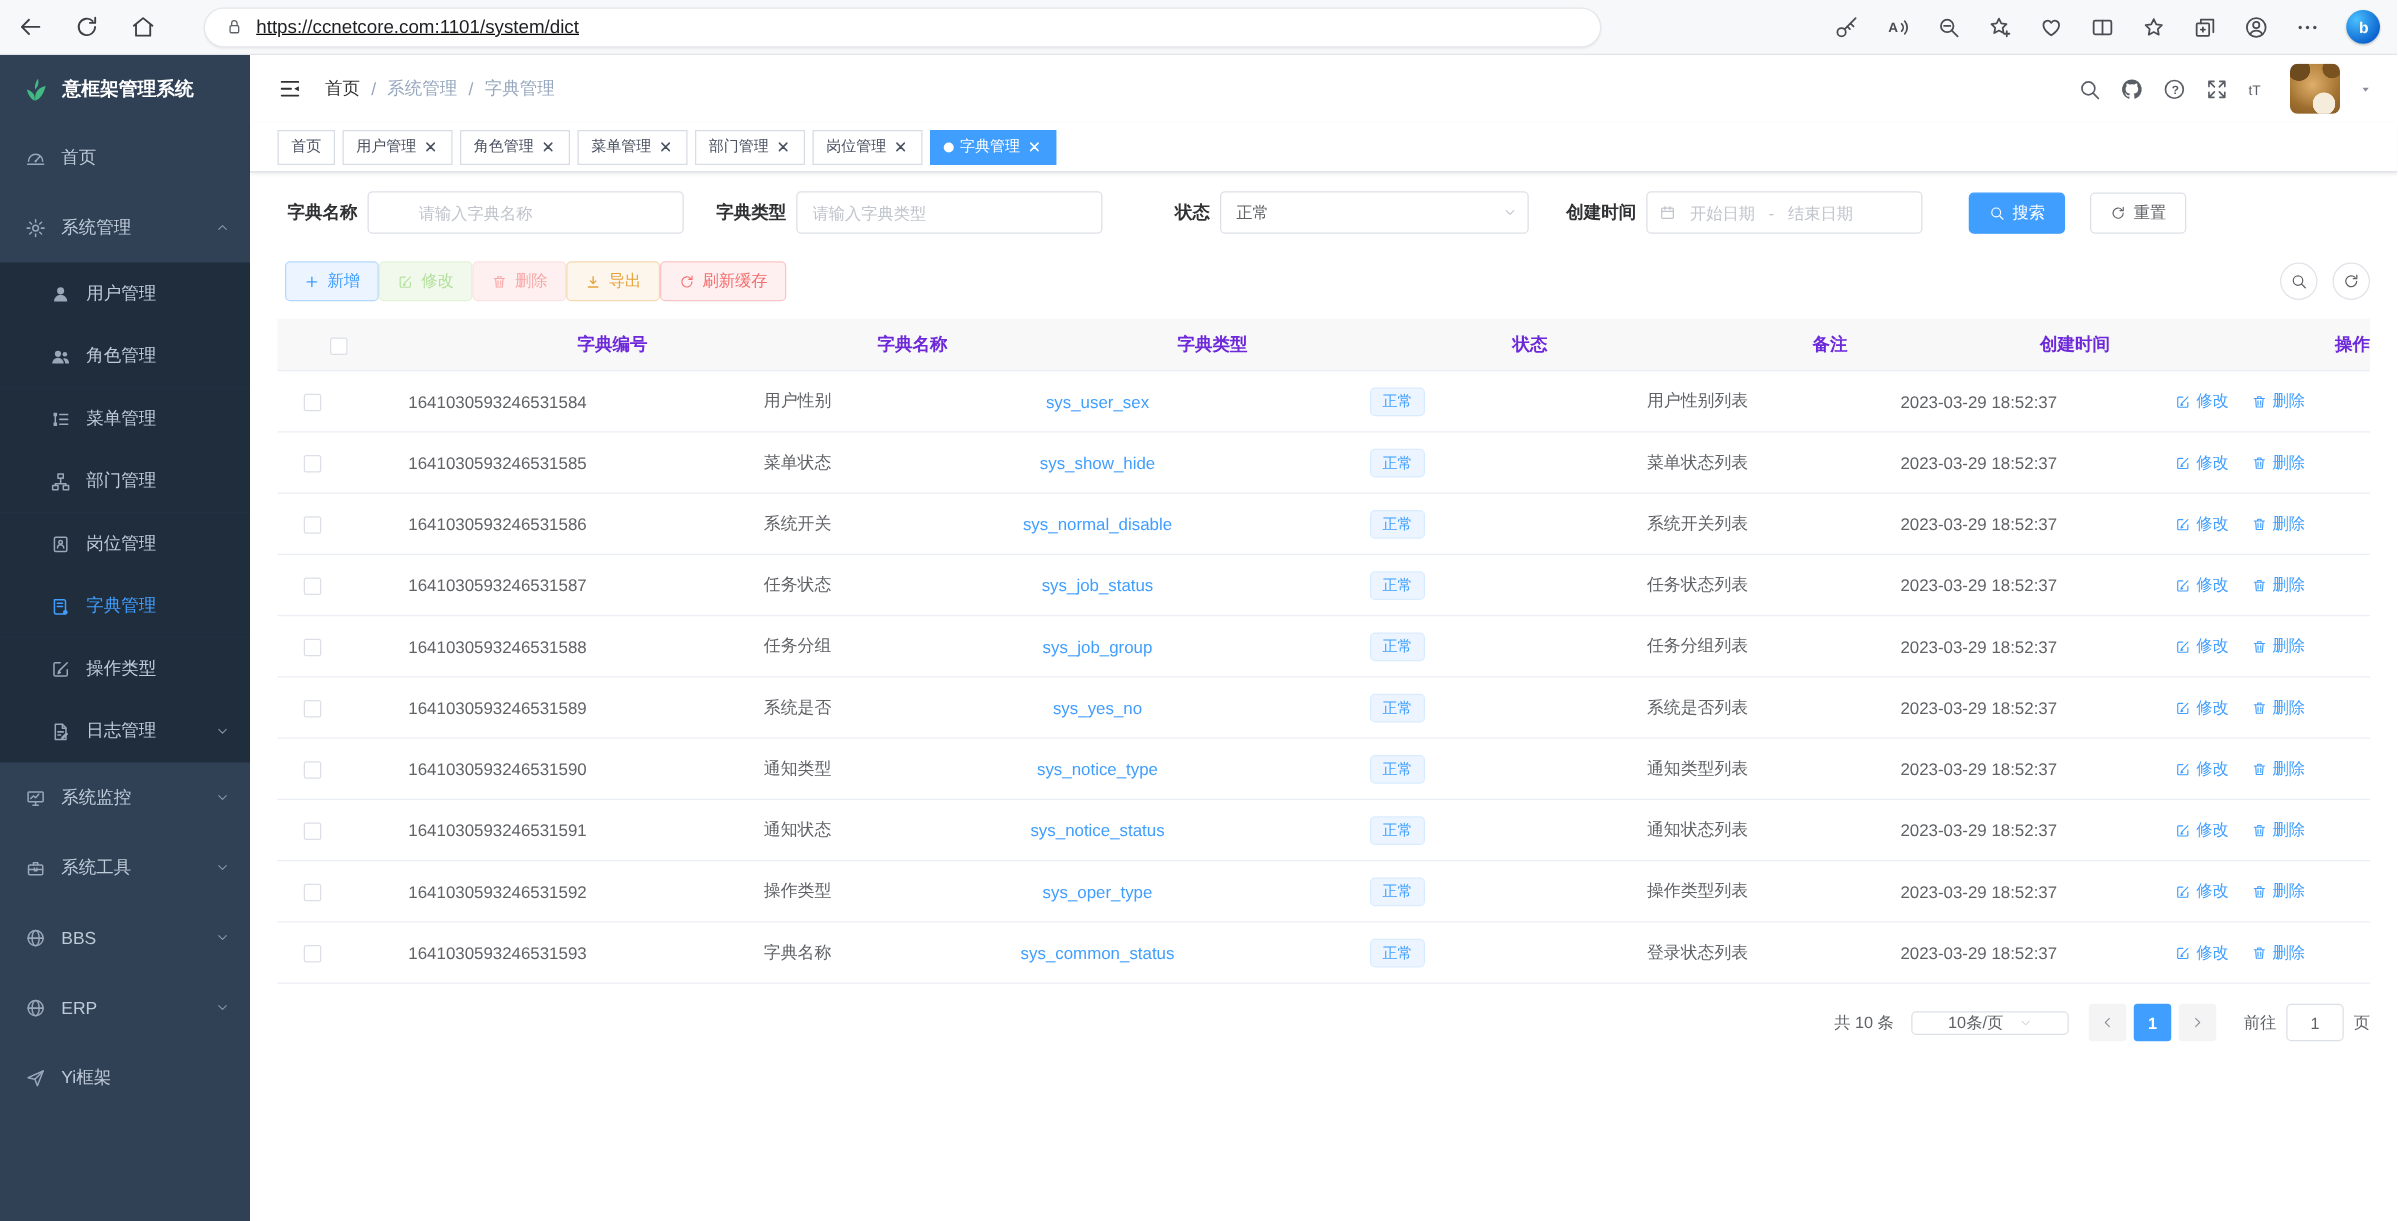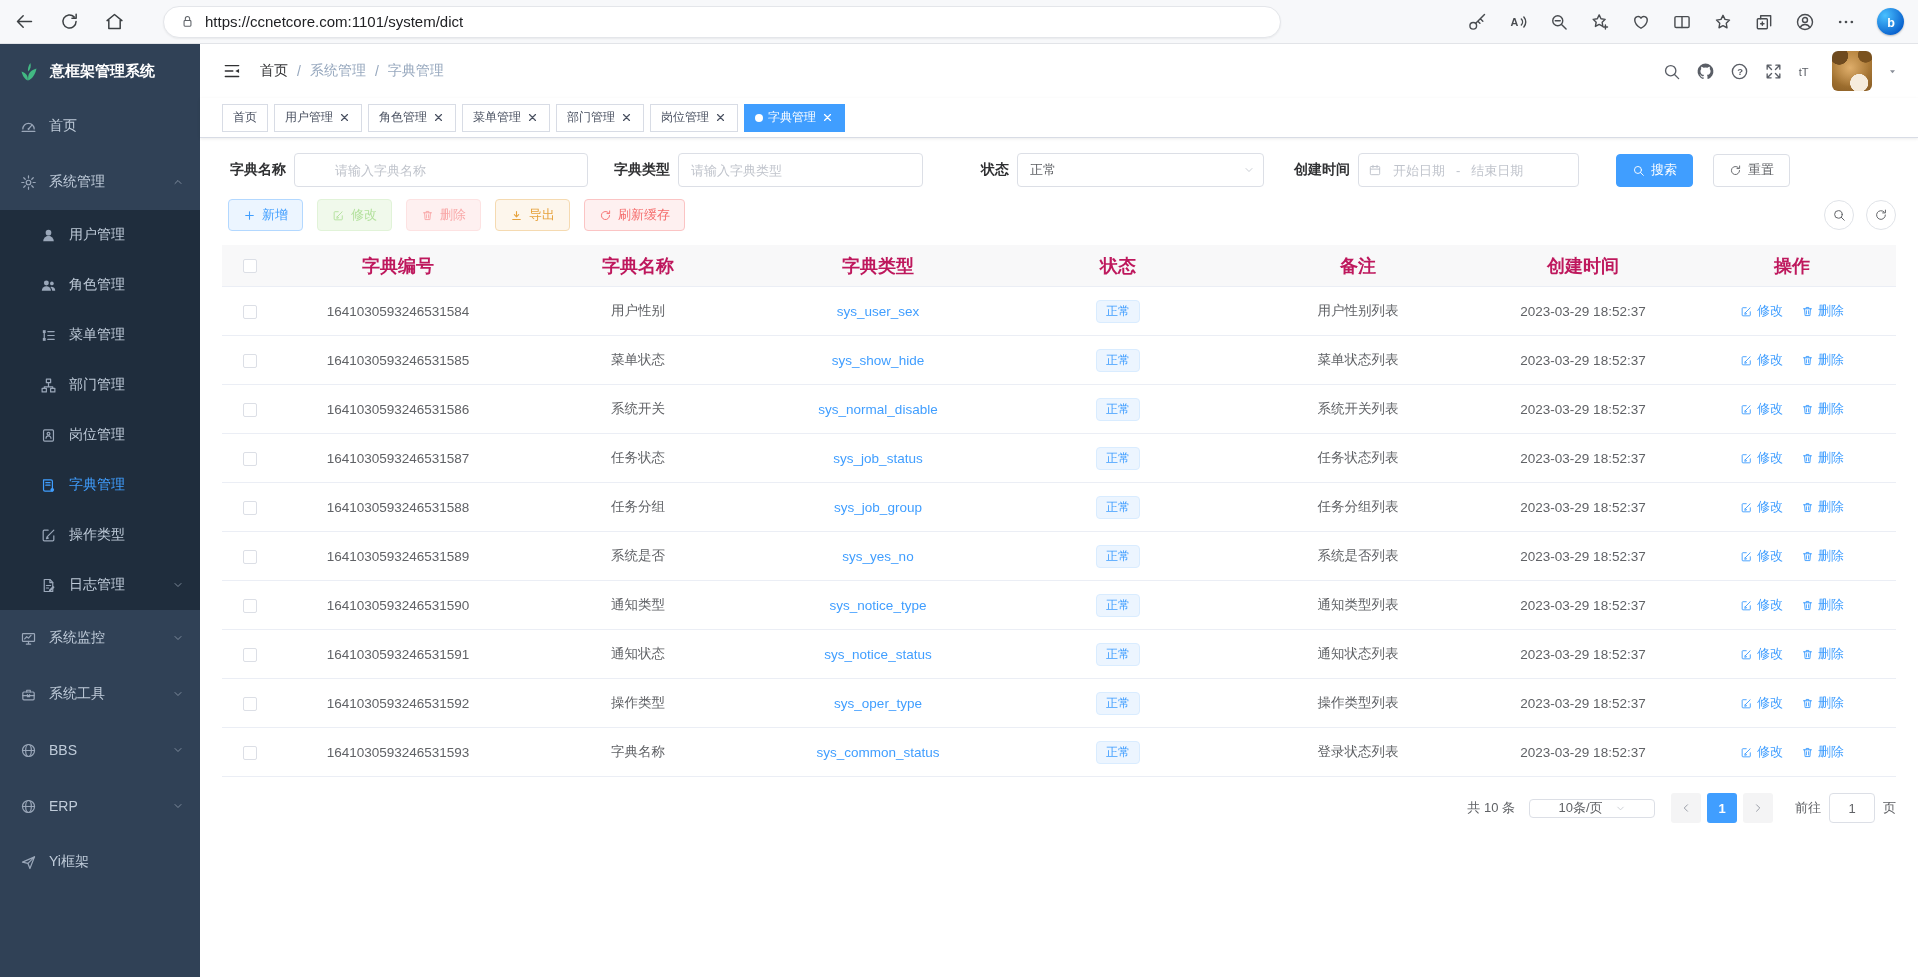--- a/index.html
+++ b/index.html
@@ -6,21 +6,21 @@
   html,body { background:#fff; }
   .page { width:1918px; height:977px; position:relative; overflow:hidden; background:#fff;
           font-family:"Liberation Sans","DejaVu Sans",sans-serif; }
   svg.ic { fill:none; stroke:currentColor; stroke-width:1.7; stroke-linecap:round; stroke-linejoin:round; }
 
   
   .browser { height:44px; background:#f7f8fa; border-bottom:1px solid #e2e4e8; display:flex; align-items:center; padding:0 14px; }
   .bnav { display:flex; align-items:center; gap:24px; color:#3c4043; }
   .bnav .bico { width:21px; height:21px; cursor:pointer; }
   .urlpill { width:1118px; height:32px; margin-left:38px; background:#fff; border:1px solid #e4e6ea; border-radius:16px;
-             box-shadow:0 1px 2px rgba(0,0,0,.06); display:flex; align-items:center; padding:0 16px; gap:10px; }
+             box-shadow:0 1px 2px rgba(0,0,0,.06); display:flex; align-items:center; padding:0 16px; gap:10px;text-decoration:underline; }
   .urlpill .lock { width:15px; height:15px; color:#5f6368; flex:0 0 auto; }
   .urltext { font-size:15px; color:#202124; white-space:nowrap; }
   .bright { margin-left:auto; display:flex; align-items:center; gap:21px; color:#494c50; }
   .bright .bico { width:20px; height:20px; cursor:pointer; }
   .bingc { width:27px; height:27px; border-radius:50%; background:radial-gradient(circle at 30% 28%,#49c0ff,#0b63ce 75%);
            display:flex; align-items:center; justify-content:center; cursor:pointer; box-shadow:0 1px 2px rgba(0,0,0,.25); }
   .bingc svg { width:20px; height:20px; }
 
   
   .app { display:flex; height:933px; }
@@ -65,52 +65,52 @@
   .tab.active { background:#409eff; border-color:#409eff; color:#fff; }
   .tab.active .dot { display:inline-block; }
 
   
   .content { padding:0 22px; flex:1; }
   .filter { margin-top:15px; display:flex; align-items:center; font-size:14px; padding-left:8px; }
   .flabel { font-weight:bold; color:#303133; margin-right:8px; white-space:nowrap; }
   .ml26 { margin-left:26px; } .ml58 { margin-left:58px; } .ml30 { margin-left:30px; }
   .tinput { height:34px; border:1px solid #dcdfe6; border-radius:4px; padding:0 12px; font-size:13px; color:#606266; outline:none; background:#fff; }
   .tinput::placeholder { color:#c0c4cc; }
-  .w253 { width:294px;padding-left:40px; } .w245 { width:245px; }
+  .w253 { width:253px;padding-left:40px; } .w245 { width:245px; }
   .selwrap { position:relative; width:247px; }
   .selwrap .tinput { width:100%; padding-right:28px; cursor:pointer; }
   .selcaret { position:absolute; right:9px; top:11px; width:12px; height:12px; color:#c0c4cc; pointer-events:none; }
   .daterange { width:221px; height:34px; border:1px solid #dcdfe6; border-radius:4px; background:#fff; display:flex; align-items:center; padding:0 9px; gap:6px; cursor:pointer; }
   .daterange .cal { width:14px; height:14px; color:#c0c4cc; flex:0 0 auto; }
   .dph { border:none; outline:none; width:62px; font-size:13px; color:#606266; text-align:center; background:transparent; }
   .dph::placeholder { color:#c0c4cc; }
   .dsep { color:#c0c4cc; font-size:13px; }
   .btn { height:33px; border-radius:4px; font-size:13px; display:inline-flex; align-items:center; gap:6px; padding:0 15px; cursor:pointer; border:1px solid transparent; white-space:nowrap; }
   .btn svg { width:13px; height:13px; }
   .btn-search { background:#409eff; border-color:#409eff; color:#fff; margin-left:37px; }
   .btn-reset  { background:#fff; border-color:#dcdfe6; color:#606266; margin-left:20px; }
 
-  .toolbar { margin-top:12px; display:flex; align-items:center; gap:14px; padding-left:6px; }
+  .toolbar { margin-top:22px; display:flex; align-items:center; gap:0; padding-left:6px; }
   .tbtn { height:32px; padding:0 14px; border-radius:4px; font-size:13px; display:inline-flex; align-items:center; gap:6px; cursor:pointer; border:1px solid; white-space:nowrap; }
   .tbtn svg { width:13px; height:13px; }
   .b-add    { color:#409eff; background:#ecf5ff; border-color:#b3d8ff; }
   .b-edit   { color:#b3e19d; background:#f0f9eb; border-color:#e1f3d8; cursor:not-allowed; }
   .b-del    { color:#f9a7a7; background:#fef0f0; border-color:#fde2e2; cursor:not-allowed; }
   .b-export { color:#e6a23c; background:#fdf6ec; border-color:#f5dab1; }
   .b-cache  { color:#f56c6c; background:#fef0f0; border-color:#fbc4c4; }
   .tool-right { margin-left:auto; display:flex; gap:12px; }
   .circlebtn { width:30px; height:30px; border-radius:50%; border:1px solid #e0e3e8; background:#fff; color:#606266;
                display:flex; align-items:center; justify-content:center; cursor:pointer; }
   .circlebtn svg { width:14px; height:14px; }
 
   
   .ttable { margin-top:14px; }
   .trow { display:grid; grid-template-columns:56px 240px 240px 240px 240px 240px 210px 1fr;
           align-items:center; height:49px; border-bottom:1px solid #ebeef5; font-size:13.5px; color:#606266; text-align:center; }
-  .trow.thead { height:42px; background:#f8f8f9; color:#be185d; font-weight:bold; font-size:18px; }
+  .trow.thead { height:42px; background:#f8f8f9; color:#6d28d9; font-weight:bold; font-size:14px;text-align:right; }
   .cb { display:inline-block; width:14px; height:14px; border:1px solid #dcdfe6; border-radius:2px; background:#fff; vertical-align:middle; cursor:pointer; }
   .typelink { color:#409eff; cursor:pointer; }
   .tag-normal { display:inline-block; padding:2px 9px; font-size:12px; line-height:17px; color:#409eff; background:#ecf5ff; border:1px solid #d9ecff; border-radius:4px; }
   .ops { display:flex; justify-content:center; gap:18px; }
   .op { display:inline-flex; align-items:center; gap:4px; color:#409eff; font-size:13px; cursor:pointer; }
   .op svg { width:13px; height:13px; }
   .op i { font-style:normal; }
 
   
   .pager { margin-top:16px; display:flex; justify-content:flex-end; align-items:center; font-size:13px; color:#606266; }

